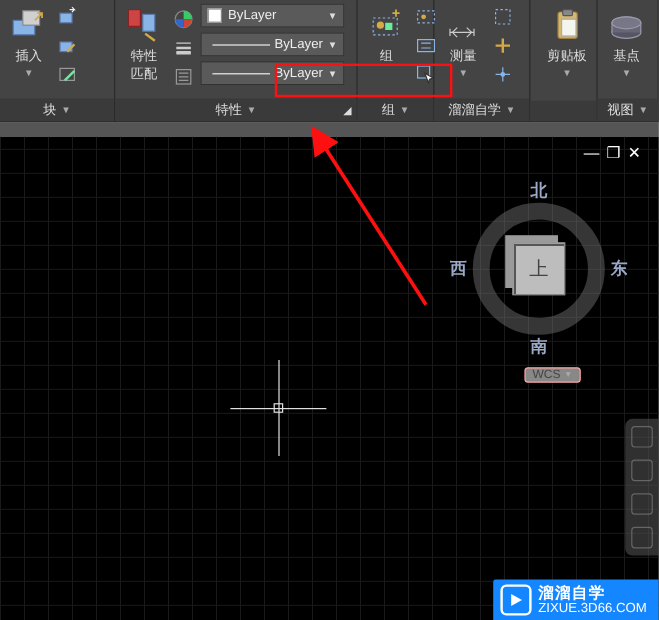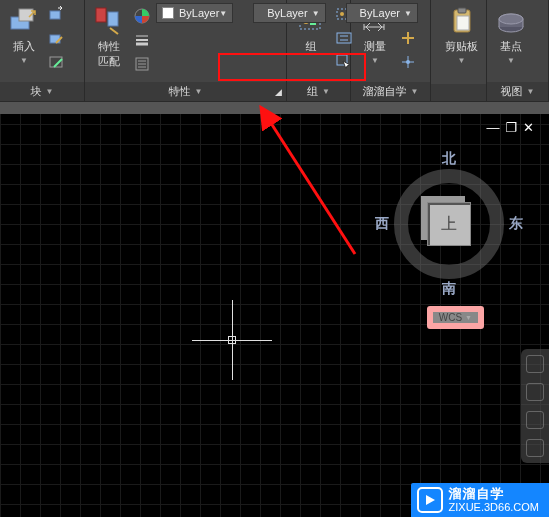--- a/index.html
+++ b/index.html
@@ -7,42 +7,42 @@
   .ribbon { background: #444; height: 102px; display: flex; border-bottom: 1px solid #2a2a2a; }
   .panel { display: flex; flex-direction: column; border-right: 1px solid #2a2a2a; }
   .panel-body { flex: 1; display: flex; align-items: flex-start; padding: 3px 5px; gap: 3px; }
   .panel-title { font-size: 11px; color: #ddd; text-align: center; padding: 2px 0; background: #3a3a3a; display: flex; justify-content: center; align-items: center; gap: 4px; position: relative; }
   .panel-title .arrow-sm { position: absolute; right: 4px; font-size: 9px; }
   .big-btn { display: flex; flex-direction: column; align-items: center; gap: 2px; color: #ddd; font-size: 11px; padding: 2px 3px; cursor: pointer; }
   .icon-box { width: 32px; height: 32px; display: flex; align-items: center; justify-content: center; }
   .small-btn-col { display: flex; flex-direction: column; gap: 2px; }
   .small-btn { width: 22px; height: 22px; display: flex; align-items: center; justify-content: center; cursor: pointer; }
   .cdd { font-size: 8px; color: #aaa; }
-  .props-col { display: flex; flex-direction: row; gap: 20px; width: 120px; }
+  .props-col { display: flex; flex-direction: column; gap: 4px; width: 120px; }
   .prop-dd { height: 20px; background: #5a5a5a; border: 1px solid #333; display: flex; align-items: center; padding: 0 5px; font-size: 11px; color: #eee; justify-content: space-between; cursor: pointer; }
   .prop-dd .swatch { width: 12px; height: 12px; background: #fff; border: 1px solid #888; margin-right: 5px; }
   .prop-dd .line { flex: 1; height: 1px; background: #eee; margin: 0 4px; }
   .dd-arrow { font-size: 8px; color: #ddd; }
   .hl-box { position: absolute; border: 2px solid #ff1010; pointer-events: none; }
   .tabbar { height: 12px; background: #555; }
   .canvas-area { position: relative; background: #000; height: 403px; }
   .grid { position: absolute; inset: 0; background-image:
       linear-gradient(#1a1a1a 1px, transparent 1px),
       linear-gradient(90deg, #1a1a1a 1px, transparent 1px);
     background-size: 20px 20px; background-position: 0 10px;
   }
   .viewcube { position: absolute; top: 40px; right: 30px; width: 140px; height: 140px; display: flex; align-items: center; justify-content: center; }
   .vc-ring { position: absolute; width: 110px; height: 110px; border: 14px solid rgba(120,120,120,0.45); border-radius: 50%; }
   .vc-face { position: absolute; width: 44px; height: 44px; background: #bdbdbd; border: 1px solid #888; display: flex; align-items: center; justify-content: center; font-size: 16px; color: #444; box-shadow: 2px 2px 0 #555 inset, -6px -6px 0 #9a9a9a; }
   .vc-dir { position: absolute; font-size: 14px; color: #9aa9c7; font-weight: bold; }
   .vc-n { top: -4px; left: 50%; transform: translateX(-50%); }
   .vc-s { bottom: -4px; left: 50%; transform: translateX(-50%); }
   .vc-e { right: -4px; top: 50%; transform: translateY(-50%); }
   .vc-w { left: -4px; top: 50%; transform: translateY(-50%); }
-  .wcs-badge { position: absolute; top: 192px; right: 65px; background: #888; border: 6px solid #fca5a5; border-radius: 3px; padding: 0 6px; font-size: 10px; color: #444; display: flex; align-items: center; gap: 3px; }
+  .wcs-badge { position: absolute; top: 192px; right: 65px; background: #888; border: 1px solid #fca5a5; border-radius: 3px; padding: 0 6px; font-size: 10px; color: #444; display: flex; align-items: center; gap: 3px; }
   .window-ctrls { position: absolute; top: 6px; right: 15px; display: flex; gap: 6px; color: #fff; font-size: 13px; }
   .window-ctrls span { cursor: pointer; }
   .crosshair { position: absolute; left: 232px; top: 226px; width: 1px; height: 1px; }
   .crosshair::before, .crosshair::after { content: ''; position: absolute; background: #e0e0e0; }
   .crosshair::before { width: 80px; height: 1px; left: -40px; top: 0; }
   .crosshair::after { width: 1px; height: 80px; left: 0; top: -40px; }
   .crosshair .cb { position: absolute; width: 8px; height: 8px; border: 1px solid #e0e0e0; left: -4px; top: -4px; }
   .navbar-right { position: absolute; right: 0; top: 235px; width: 28px; background: rgba(80,80,80,0.6); border-radius: 6px 0 0 6px; padding: 6px 0; display: flex; flex-direction: column; gap: 10px; align-items: center; }
   .navbar-right div { width: 18px; height: 18px; border: 1px solid #888; border-radius: 3px; opacity: 0.6; }
   .watermark { position: absolute; right: 0; bottom: 0; background: #1486ff; color: #ffffff; display: flex; align-items: center; padding: 4px 10px 4px 6px; gap: 6px; border-radius: 2px 0 0 0; }
@@ -50,21 +50,21 @@
   .watermark .txt { display: flex; flex-direction: column; line-height: 1.1; }
   .watermark .t1 { font-size: 13px; font-weight: bold; letter-spacing: 1px; }
   .watermark .t2 { font-size: 11px; }
   .red-arrow { position: absolute; pointer-events: none; }
 </style>
 </head>
 <body>
 
 <div class="ribbon">
 
-  <div class="panel" style="width:85px">
+  <div class="panel" style="width:96px">
     <div class="panel-body">
       <div class="big-btn">
         <div class="icon-box">
           <svg width="30" height="28">
               <rect x="2" y="10" width="18" height="12" fill="#89b4e8" stroke="#5a7aaa"></rect>
               <rect x="10" y="2" width="14" height="12" fill="#d0d0d0" stroke="#888"></rect>
               <path d="M20 10 l6 -6 M22 4 h4 v4" stroke="#d4a94a" fill="none" stroke-width="1.5"></path>
             </svg>
         </div>
         <span>插入</span>

